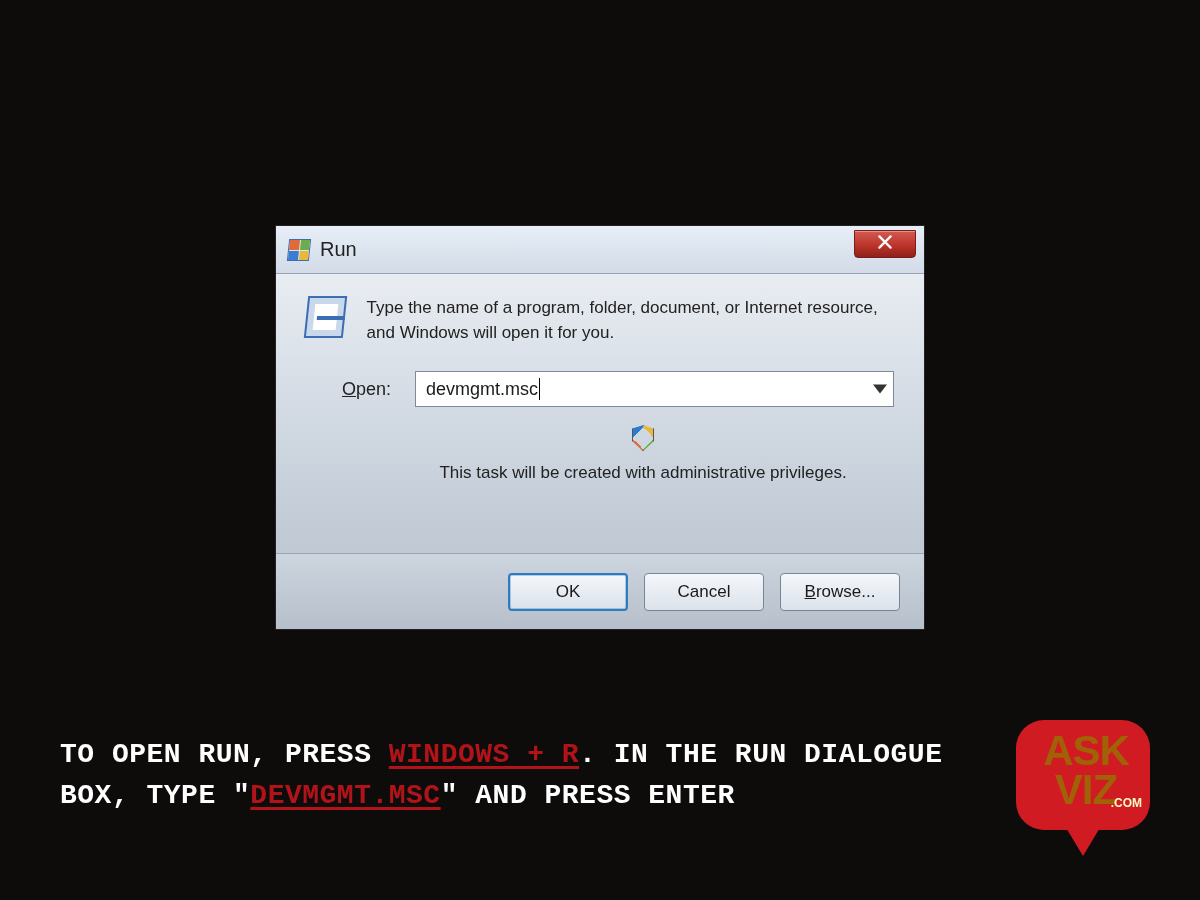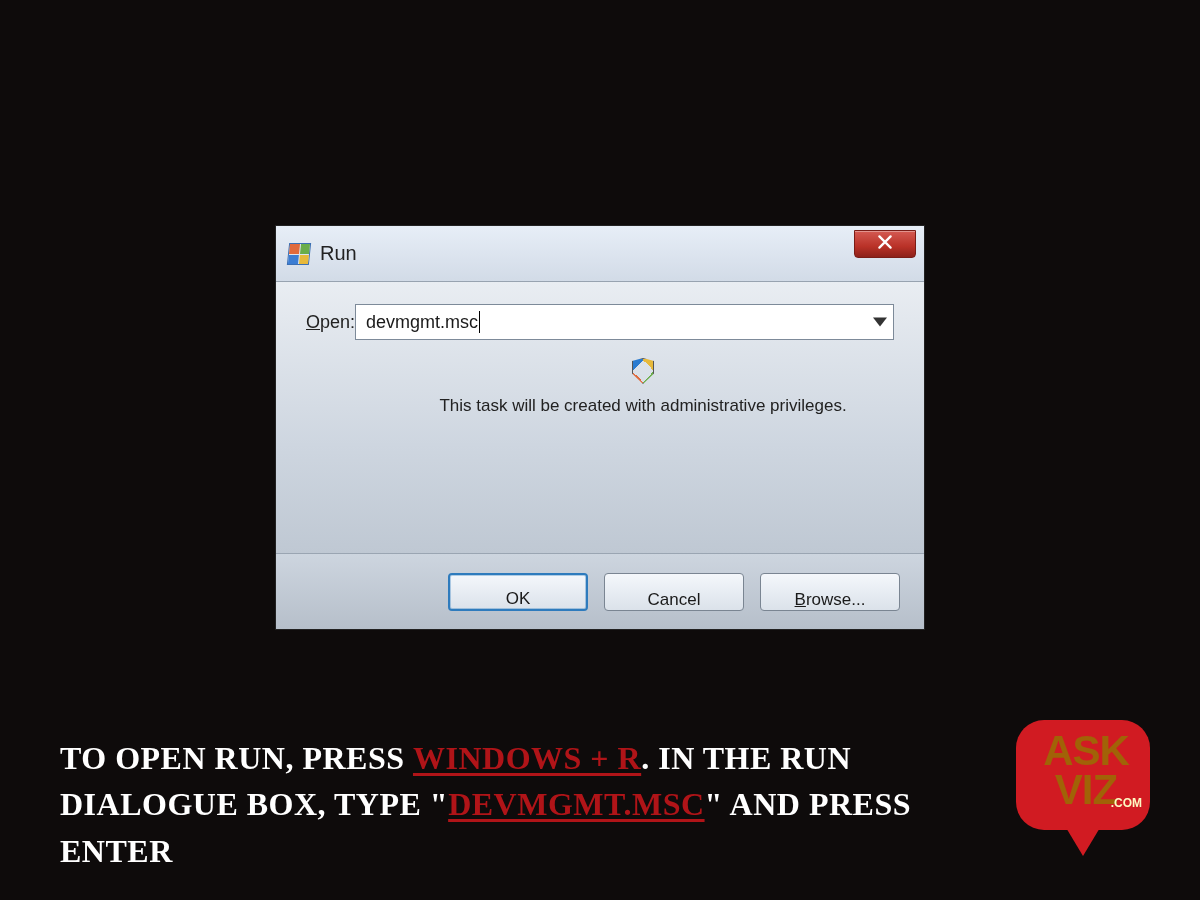--- a/index.html
+++ b/index.html
@@ -18,21 +18,21 @@
     width: 650px;
     height: 405px;
     border: 1px solid #222;
     box-shadow: 0 0 0 1px #4a4a4a inset;
     background: linear-gradient(#d4dbe4, #c3cbd6);
     display: flex;
     flex-direction: column;
   }
 
   .titlebar {
-    height: 56px;
+    height: 48px;
     background: linear-gradient(#e7eef7, #d2dbe7);
     border-bottom: 1px solid #98a3b0;
     display: flex;
     align-items: center;
     padding: 0 0 0 12px;
     position: relative;
   }
   .titlebar .win-icon {
     width: 22px; height: 22px;
     margin-right: 10px;
@@ -82,21 +82,21 @@
     content:"";
     position:absolute; left:6px; right:6px; top:6px; bottom:6px;
     background:#fff;
   }
   .run-icon-lg::after{
     content:"";
     position:absolute; left:9px; top:18px; width:28px; height:4px; background:#3b6fb3;
   }
   .intro-text { font-size: 17px; color: #222; line-height: 1.45; }
 
-  .open-row { display: flex; align-items: center; margin-bottom: 18px; }
+  .open-row { display: flex; align-items: center; gap: 24px; margin-bottom: 18px; margin-left: 36px; }
   .open-label { font-size: 18px; color:#222; }
   .open-label .ul { text-decoration: underline; }
   .combo {
     flex: 1;
     height: 36px;
     border: 1px solid #7d8a99;
     background: #fff;
     display: flex; align-items: center;
     padding: 0 34px 0 10px;
     position: relative;
@@ -125,38 +125,38 @@
   .priv-text { font-size: 17px; color:#222; }
 
   .button-bar {
     height: 76px;
     background: linear-gradient(#cdd5df, #b6bfca);
     border-top: 1px solid #9aa5b2;
     display:flex; align-items:center; justify-content:flex-end;
     gap: 16px; padding: 0 24px;
   }
   .btn {
-    width: 140px; height: 38px;
+    width: 120px; height: 38px;
     border: 1px solid #7a8592;
     background: linear-gradient(#f4f7fb, #dbe2ea);
     font-size: 17px; color:#1a1a1a;
-    display:flex; align-items:flex-end; justify-content:center;
+    display:flex; align-items:center; justify-content:center;
     border-radius: 4px;
     cursor: default;
   }
   .btn.default-btn { border: 2px solid #2e7bbd; box-shadow: 0 0 0 1px rgba(46,123,189,.35) inset; }
   .btn .ul { text-decoration: underline; }
 
   
   .caption {
     position: absolute;
     left: 60px; top: 735px; right: 230px;
-    font-family: Liberation Serif, serif;
+    font-family: Liberation Mono, monospace;
     color: #fff;
-    font-size: 32px;
+    font-size: 28px;
     line-height: 1.45;
     letter-spacing: .5px;
     font-weight: 600;
     text-transform: uppercase;
   }
   .caption .hl {
     color: #b01418;
     font-weight: 800;
     text-decoration: underline;
     text-decoration-thickness: 3px;
@@ -213,20 +213,24 @@
     <div class="close-btn">
       <span>
         <svg viewBox="0 0 10 10">
             <path d="M1 1 L9 9 M9 1 L1 9" stroke="#fff" stroke-width="1.6" stroke-linecap="round"></path>
           </svg>
       </span>
     </div>
   </div>
 
   <div class="dlg-body">
+    <div class="intro-row">
+      <div class="run-icon-lg"></div>
+      <div class="intro-text">Type the name of a program, folder, document, or Internet resource, and Windows will open it for you.</div>
+    </div>
 
     <div class="open-row">
       <div class="open-label">
         <span class="ul">O</span><span>pen:</span>
       </div>
       <div class="combo">
         <span>devmgmt.msc</span>
         <span class="caret"></span>
         <span class="dd"></span>
       </div>

